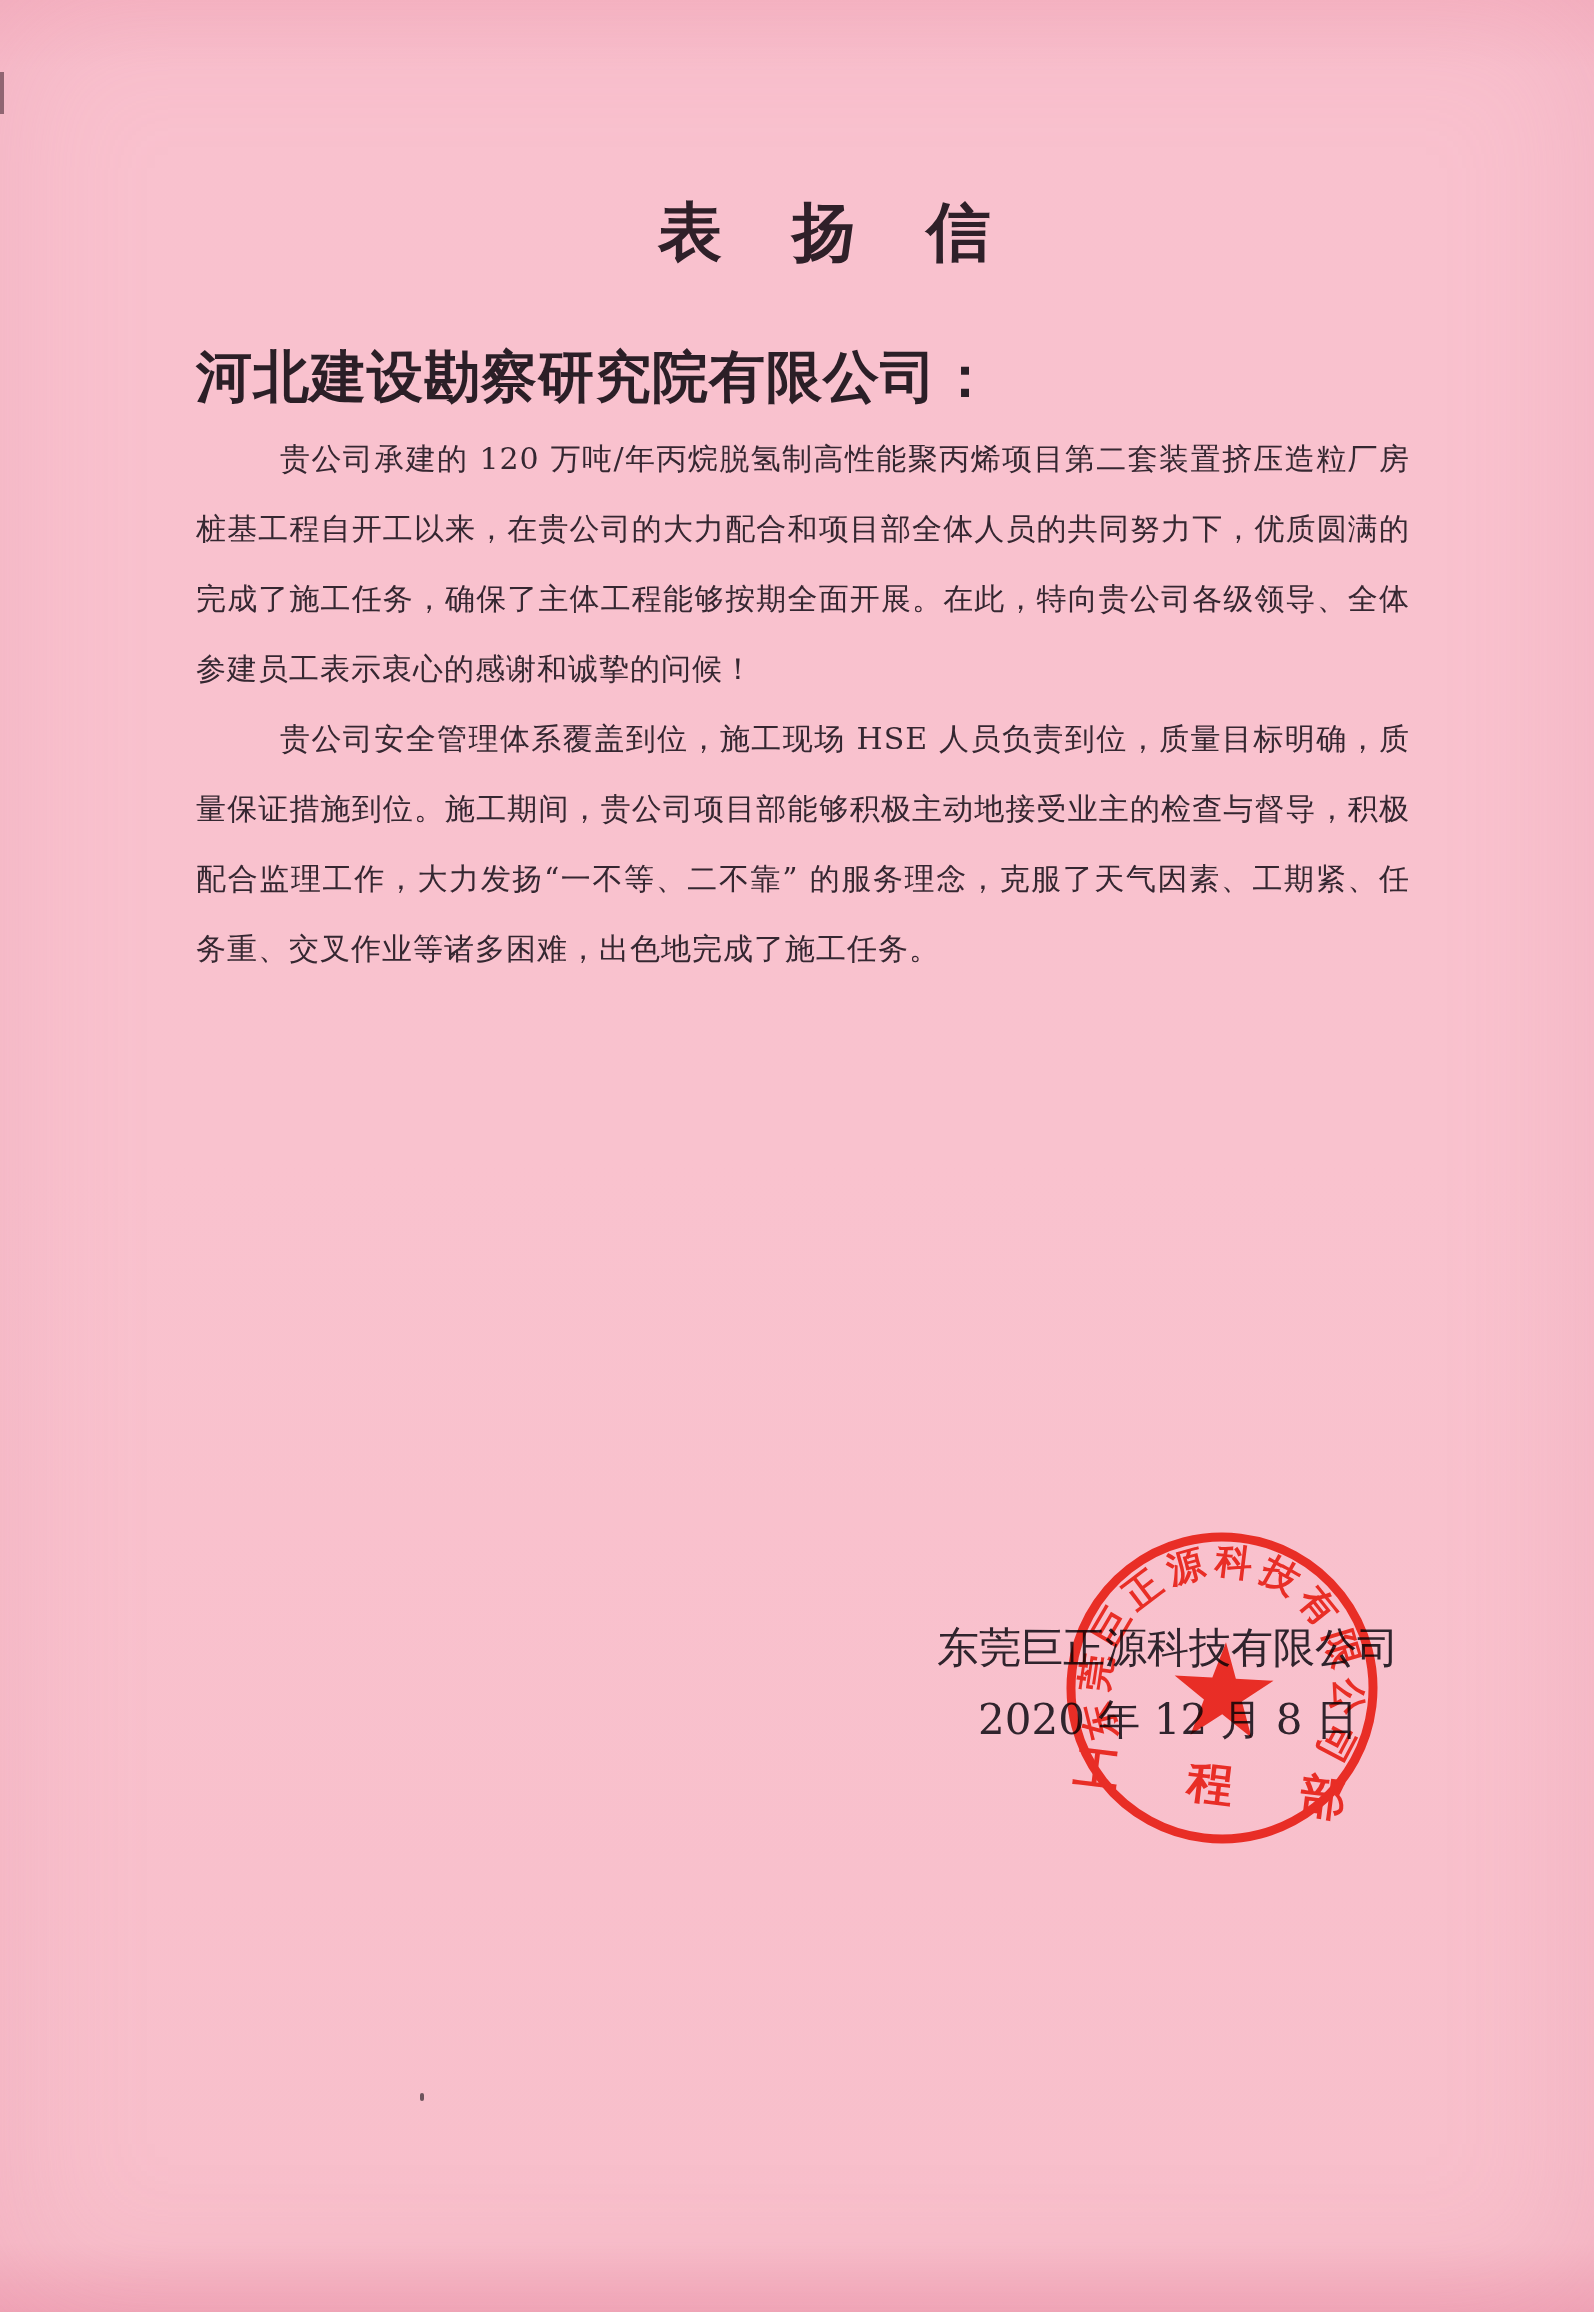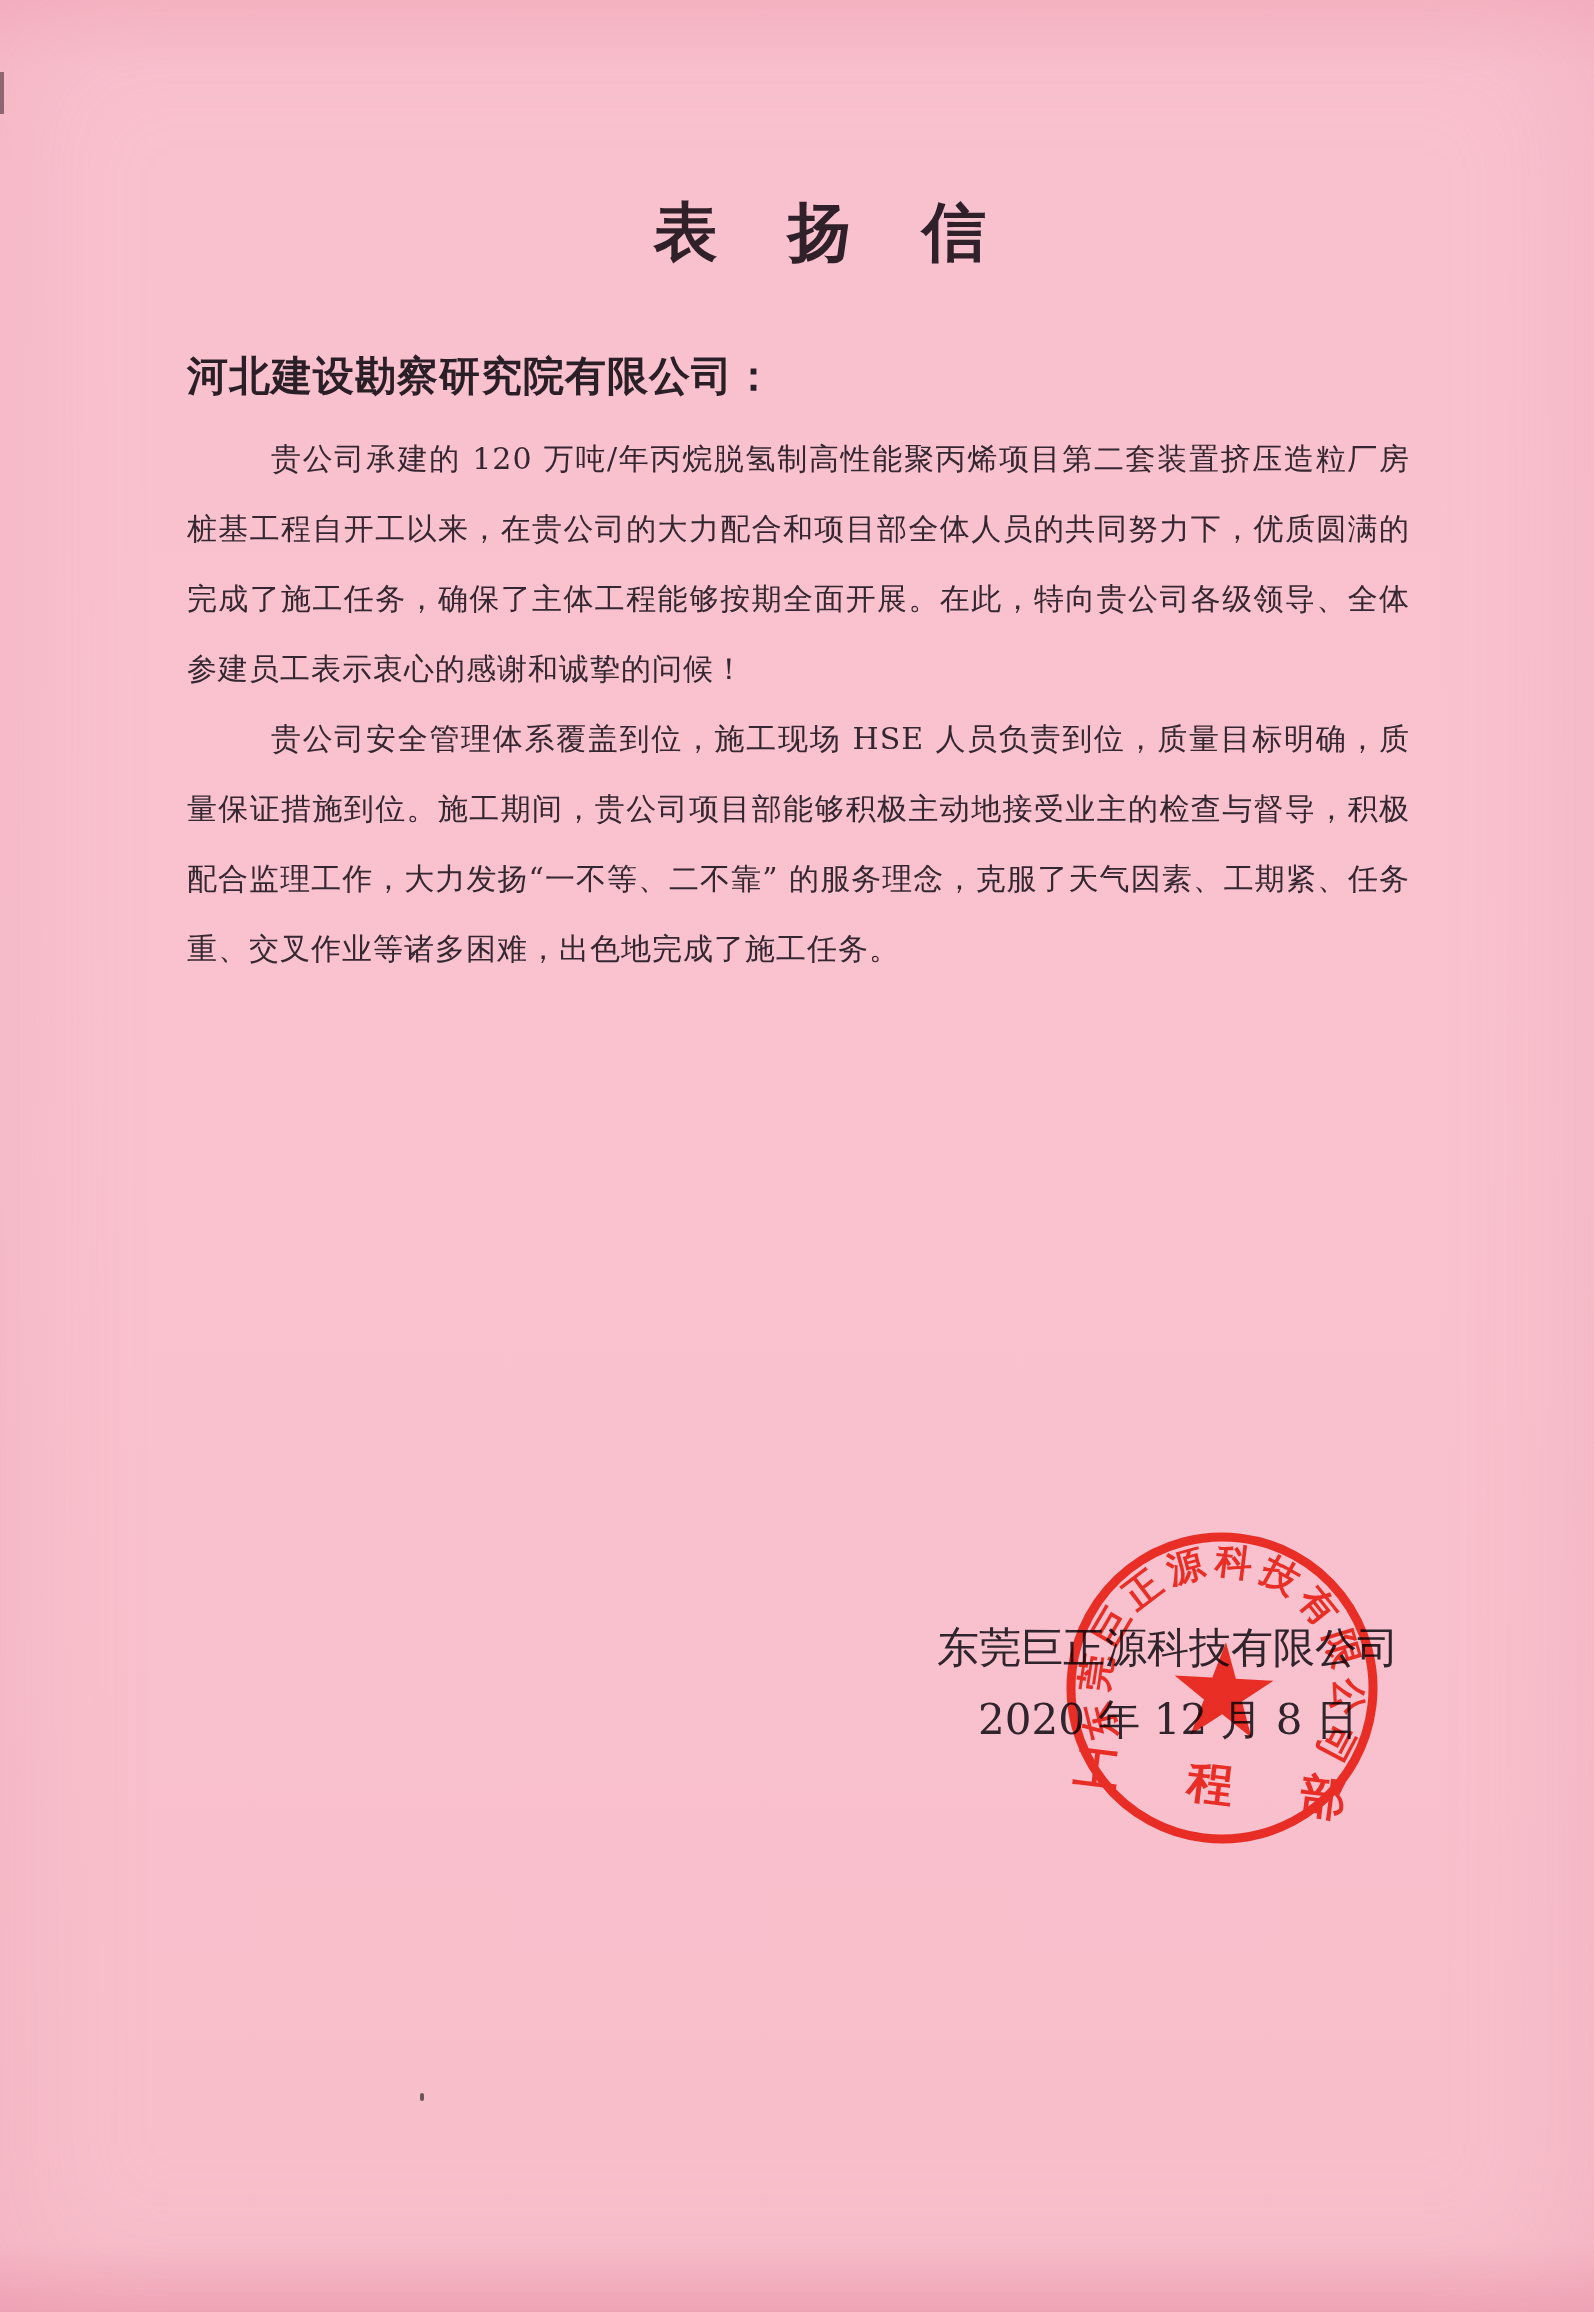--- a/index.html
+++ b/index.html
@@ -13,39 +13,39 @@
   .page {
     position: relative;
     width: 1594px;
     height: 2312px;
     background: linear-gradient(180deg, #f7b8c6 0%, #f9c1ce 3%, #f9c2ce 50%, #f8bfcb 97%, #f2a9ba 100%);
     box-shadow: inset 0 0 140px rgba(228, 135, 160, 0.28);
     color: #352731;
   }
   .content {
     position: absolute;
-    left: 187px;
+    left: 196px;
     right: 184px;
     top: 0;
   }
   .title {
     margin: 196px 0 0 0;
     position: relative;
     left: 26px;
     text-align: center;
     font-size: 64px;
     font-weight: 600;
     color: #2f2029;
     letter-spacing: 0.15em;
     word-spacing: 0.45em;
     line-height: 72px;
   }
   .salutation {
     margin-top: 80px;
-    font-size: 41px;
+    font-size: 56px;
     font-weight: bold;
     color: #2b1f27;
     line-height: 56px;
     letter-spacing: 1px;
     margin-bottom: 20px;
   }
   .body-text p {
     margin: 0;
     font-size: 30px;
     line-height: 70px;

